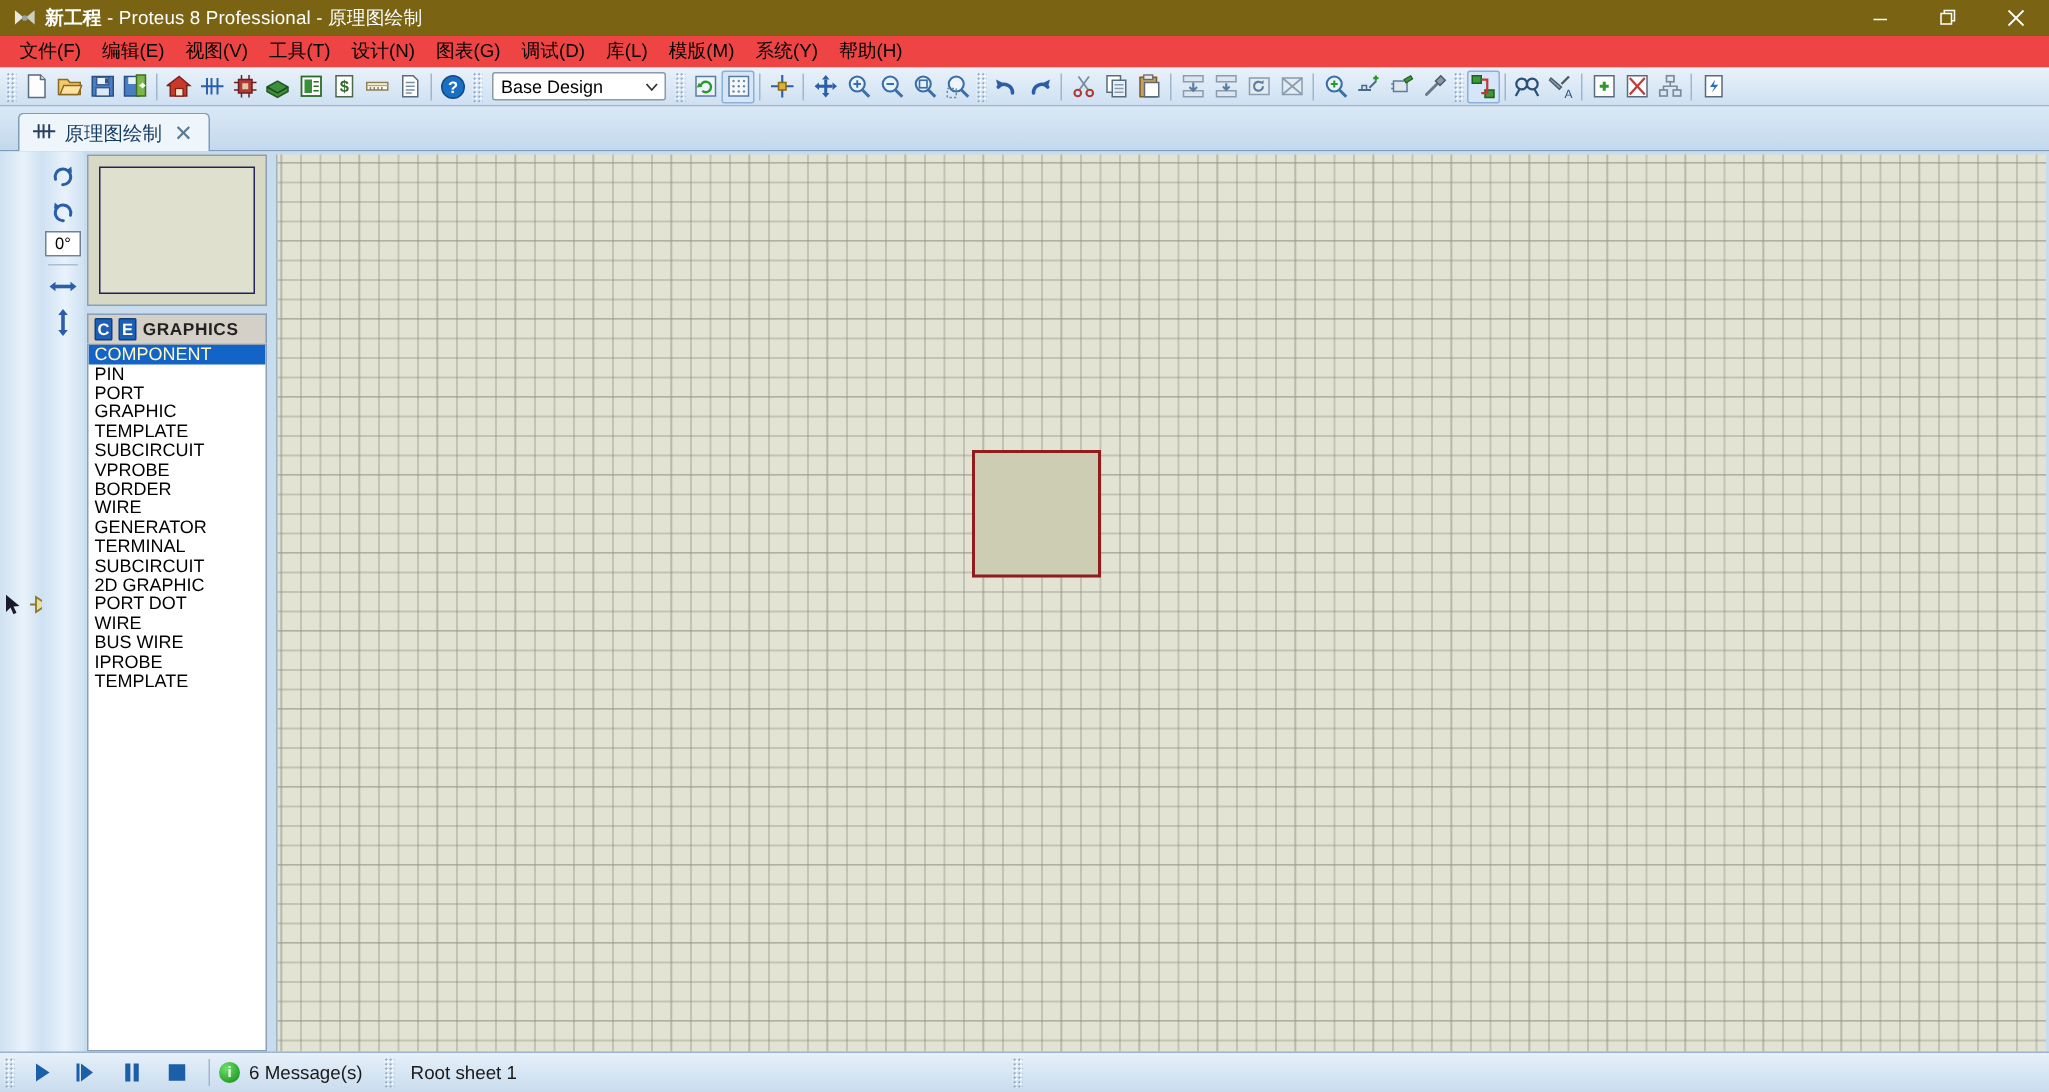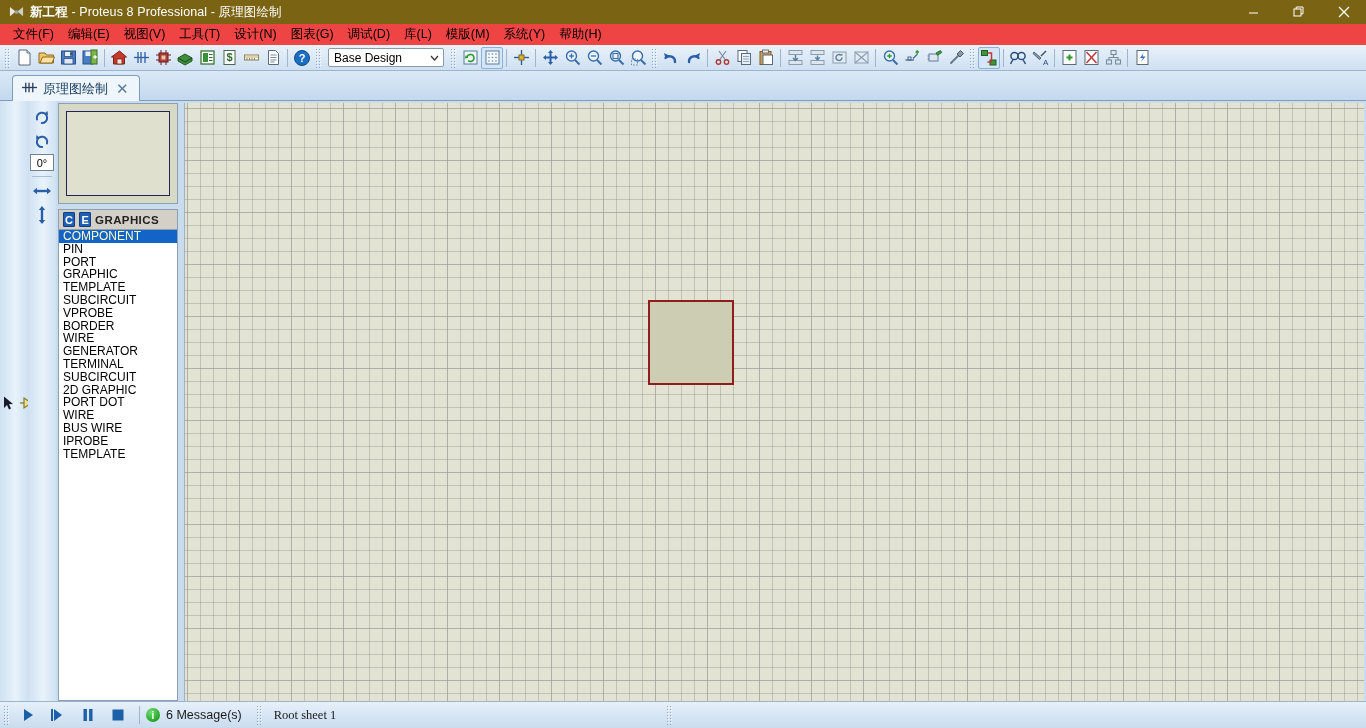--- a/index.html
+++ b/index.html
@@ -184,21 +184,21 @@
     background-size: 3px 3px, 3px 3px; background-position: 1px 1px, 0 0; }
   .sbtn { width: 30px; height: 22px; display: flex; align-items: center; justify-content: center; }
   .ssep { width: 1px; height: 18px; background: #9fb6cd; margin: 0 6px; }
   .msg { display: flex; align-items: center; gap: 6px; font-size: 12.5px; color: #1a1a1a; }
   .msg .dot {
     width: 14px; height: 14px; border-radius: 50%;
     background: radial-gradient(circle at 35% 30%, #6fe06f, #0a8a0a);
     color: #fff; font-size: 10px; font-weight: bold;
     display: flex; align-items: center; justify-content: center;
   }
-  .sheetname { font-size: 12.5px; color: #1a1a1a; font-family: Liberation Serif, serif; }
+  .sheetname { font-size: 12.5px; color: #1a1a1a; }
 </style>
 </head>
 <body>
 
 <div id="app">
 
   <div class="titlebar">
     <div class="title-icon">
       <svg width="15" height="15" viewBox="0 0 16 16">
         <path d="M1 2 L7 7 L1 12 Z" fill="#e8e8e0"></path>

